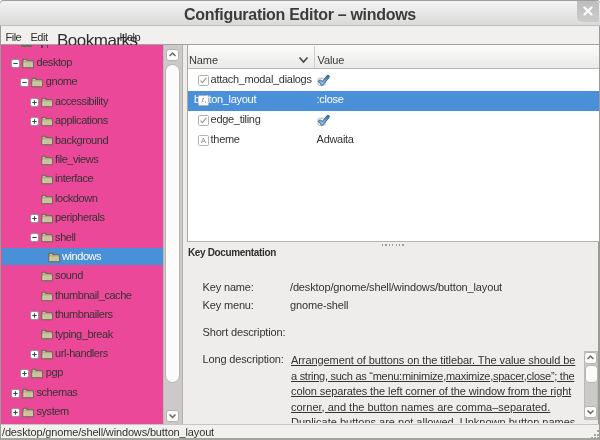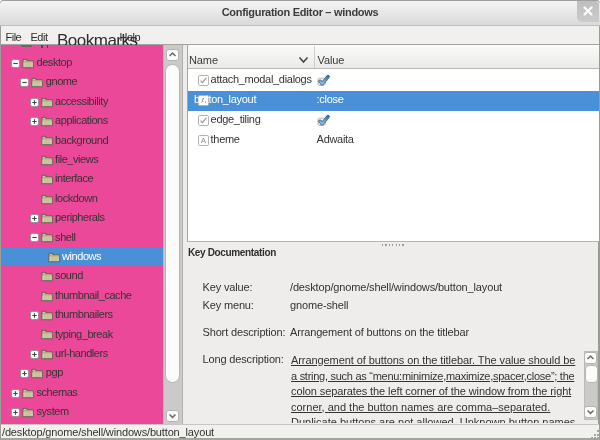--- a/index.html
+++ b/index.html
@@ -19,21 +19,21 @@
 <stop offset="0" stop-color="#3a76ad"></stop>
         <stop offset="0.5" stop-color="#6d9fcd"></stop>
         <stop offset="1" stop-color="#9dc2e5"></stop>
 </linearGradient>
     </defs>
   </svg>
 <div id="win">
 
 <div class="abs" style="left:-1px;top:0;width:600px;height:26px;border-radius:4px 4px 0 0;
  background:linear-gradient(#f4f4f4,#dadada); border-top:1px solid #9e9e9e;border-bottom:1px solid #bfbfbd;"></div>
-<div class="abs" style="left:0;top:6.2px;width:598px;text-align:center;font-weight:bold;font-size:11px;letter-spacing:-0.3px;color:#3c3c3c">Configuration Editor – windows</div>
+<div class="abs" style="left:0;top:6.2px;width:598px;text-align:center;font-weight:bold;font-size:16px;letter-spacing:-0.3px;color:#3c3c3c">Configuration Editor – windows</div>
 <div class="abs" style="left:576px;top:1px;width:22px;height:21px;background:linear-gradient(#bebebe,#cbcbcb);border-radius:0 4px 0 5px;"></div>
 <svg class="abs" style="left:581px;top:5px" width="12" height="12" viewBox="0 0 12 12">
 <path d="M2.5 2.5 L9.5 9.5 M9.5 2.5 L2.5 9.5" stroke="#fbfbfb" stroke-width="2.4" stroke-linecap="round"></path>
     </svg>
 
 <div class="abs" style="left:0;top:26px;width:598px;height:19px;background:#f1f0ee;border-bottom:1px solid #a2a29f"></div>
 <div class="abs menu" style="left:4.5px;top:31.3px;font-size:11px;letter-spacing:-0.5px;color:#2e2e2e">File</div>
 <div class="abs menu" style="left:29.5px;top:31.3px;font-size:11px;letter-spacing:-0.5px;color:#2e2e2e">Edit</div>
 <div class="abs menu" style="left:56px;top:31.3px;font-size:17px;letter-spacing:-0.5px;color:#2e2e2e">Bookmarks</div>
 <div class="abs menu" style="left:118.5px;top:31.3px;font-size:11px;letter-spacing:-0.5px;color:#2e2e2e">Help</div>
@@ -254,27 +254,26 @@
 <text x="5.5" y="8.2" text-anchor="middle" font-family="Liberation Sans" font-size="8" fill="#8e8e8b">A</text>
 </svg>
 <div class="abs llabel" style="left:22.6px;top:87.8px;color:#343434">theme</div>
 <div class="abs llabel" style="left:128.6px;top:87.8px;color:#343434">Adwaita</div>
 </div>
 
 <div class="abs" style="left:381px;top:243.5px;width:24px;height:2px;
  background:repeating-linear-gradient(90deg,#9b9b98 0px,#9b9b98 1.1px,transparent 1.1px,transparent 3.4px)"></div>
 
 <div class="abs" style="left:187px;top:247.3px;font-weight:bold;font-size:10px;letter-spacing:-0.35px;white-space:pre;color:#2f2f2f">Key Documentation</div>
-<div class="abs dlabel" style="left:201.5px;top:280.6px">Key value:</div>
+<div class="abs dlabel" style="left:201.5px;top:280.6px">Key name:</div>
 <div class="abs dlabel" style="left:201.5px;top:299.2px">Key menu:</div>
 <div class="abs dlabel" style="left:201.5px;top:325.6px">Short description:</div>
 <div class="abs dlabel" style="left:201.5px;top:352.8px">Long description:</div>
 <div class="abs dlabel" style="left:289px;top:280.6px">/desktop/gnome/shell/windows/button_layout</div>
 <div class="abs dlabel" style="left:289px;top:299.2px">gnome-shell</div>
-<div class="abs dlabel" style="left:289px;top:325.6px">Arrangement of buttons on the titlebar</div>
 <div class="abs" style="left:290px;top:352.5px;width:292px;height:70.5px;overflow:hidden">
 <div class="dtext" style="line-height:15.5px;position:relative;top:0.5px"><span style="letter-spacing:-0.08px">Arrangement of buttons on the titlebar. The value should be</span><br><span style="letter-spacing:-0.27px">a string, such as “menu:minimize,maximize,spacer,close”; the</span><br><span style="letter-spacing:-0.1px">colon separates the left corner of the window from the right</span><br><span style="letter-spacing:0px">corner, and the button names are comma–separated.</span><br><span style="letter-spacing:0px">Duplicate buttons are not allowed. Unknown button names</span></div>
 </div>
 
 <div class="abs" style="left:583px;top:351px;width:13.5px;height:69px;background:#cbcac8;border:1px solid #bcbbb8"></div>
 <svg class="abs" style="left:583.2px;top:351.5px" width="13" height="12" viewBox="0 0 13 12">
 <rect x="0.5" y="0.5" width="12" height="11" rx="2.5" fill="#fcfcfb" stroke="#b3b3b0"></rect>
       <path d="M3.5 7 L6.5 4.2 L9.5 7" fill="none" stroke="#6f6f6c" stroke-width="1.6"></path>
     </svg>
 <svg class="abs" style="left:583.2px;top:405.5px" width="13" height="12" viewBox="0 0 13 12">

